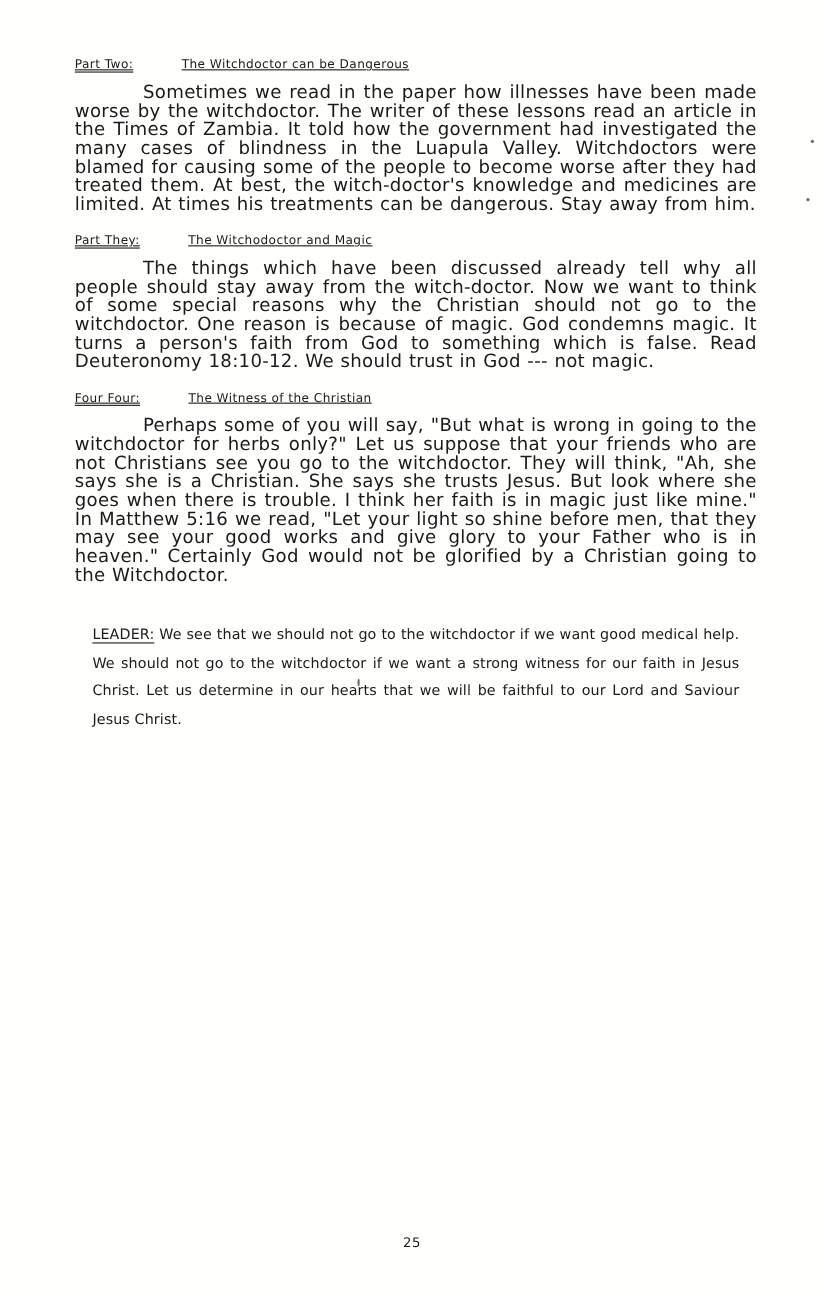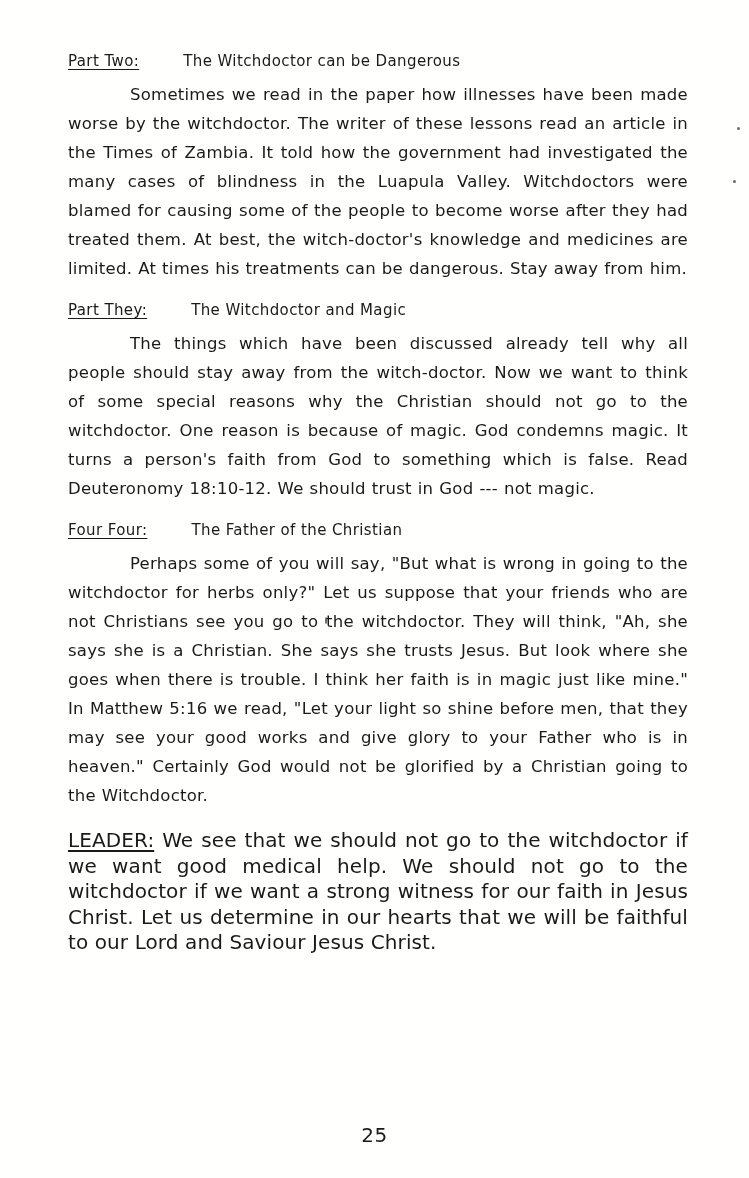--- a/index.html
+++ b/index.html
@@ -25,52 +25,53 @@
   .content {
     position: absolute;
     left: 68px;
     top: 52px;
     width: 620px;
   }
   .section {
     margin-bottom: 0;
   }
   .heading {
-    font-size: 15px;
+    font-size: 11px;
     letter-spacing: 0.4px;
     margin: 0 0 10px 0;
     white-space: nowrap;
+    text-decoration: underline;
   }
   .heading .label {
     text-decoration: underline;
     text-underline-offset: 3px;
   }
   .heading .sp {
     display: inline-block;
     width: 44px;
   }
   .para {
     font-size: 16.5px;
-    line-height: 29px;
+    line-height: 17px;
     letter-spacing: 0.25px;
     margin: 0;
     text-align: justify;
     word-spacing: 0.5px;
   }
   .para .indent {
     display: inline-block;
     width: 62px;
   }
   .gap-md { height: 18px; }
 
   .leader-para {
-    font-size: 20px;
+    font-size: 13px;
     line-height: 25.5px;
     letter-spacing: 0.1px;
-    margin: 0;
+    margin: 16px;
     text-align: justify;
   }
   .leader-para .lead {
     text-decoration: underline;
     text-underline-offset: 3px;
   }
   .footer-row {
     margin-top: 7px;
     font-size: 16.5px;
     letter-spacing: 0.4px;
@@ -91,21 +92,21 @@
     top: 0;
     text-decoration: underline;
     text-underline-offset: 3px;
   }
   .page-number {
     position: absolute;
     left: 0;
     right: 0;
     top: 1123px;
     text-align: center;
-    font-size: 20px;
+    font-size: 12px;
     letter-spacing: 0.5px;
   }
   .speck {
     position: absolute;
     background: #3a3a3a;
     border-radius: 50%;
     opacity: 0.75;
   }
 </style>
 </head>
@@ -118,30 +119,30 @@
       <div class="heading">
         <span class="label">Part Two:</span><span class="sp"></span><span>The Witchdoctor can be Dangerous</span>
       </div>
       <p class="para"><span class="indent"></span><span>Sometimes we read in the paper how illnesses have been made worse by the witchdoctor. The writer of these lessons read an article in the Times of Zambia. It told how the government had investigated the many cases of blindness in the Luapula Valley. Witchdoctors were blamed for causing some of the people to become worse after they had treated them. At best, the witch-doctor's knowledge and medicines are limited. At times his treatments can be dangerous. Stay away from him.</span></p>
     </div>
 
     <div class="gap-md"></div>
 
     <div class="section">
       <div class="heading">
-        <span class="label">Part They:</span><span class="sp"></span><span>The Witchdoctor and Magic</span>
+        <span class="label">Part They:</span><span class="sp"></span><span>The Witchodoctor and Magic</span>
       </div>
       <p class="para"><span class="indent"></span><span>The things which have been discussed already tell why all people should stay away from the witch-doctor. Now we want to think of some special reasons why the Christian should not go to the witchdoctor. One reason is because of magic. God condemns magic. It turns a person's faith from God to something which is false. Read Deuteronomy 18:10-12. We should trust in God --- not magic.</span></p>
     </div>
 
     <div class="gap-md"></div>
 
     <div class="section">
       <div class="heading">
-        <span class="label">Four Four:</span><span class="sp"></span><span>The Father of the Christian</span>
+        <span class="label">Four Four:</span><span class="sp"></span><span>The Witness of the Christian</span>
       </div>
       <p class="para"><span class="indent"></span><span>Perhaps some of you will say, "But what is wrong in going to the witchdoctor for herbs only?" Let us suppose that your friends who are not Christians see you go to the witchdoctor. They will think, "Ah, she says she is a Christian. She says she trusts Jesus. But look where she goes when there is trouble. I think her faith is in magic just like mine." In Matthew 5:16 we read, "Let your light so shine before men, that they may see your good works and give glory to your Father who is in heaven." Certainly God would not be glorified by a Christian going to the Witchdoctor.</span></p>
     </div>
 
     <div class="gap-md"></div>
 
     <p class="leader-para"><span class="lead">LEADER:</span><span> We see that we should not go to the witchdoctor if we want good medical help. We should not go to the witchdoctor if we want a strong witness for our faith in Jesus Christ. Let us determine in our hearts that we will be faithful to our Lord and Saviour Jesus Christ.</span></p>
 
 
   </div>

